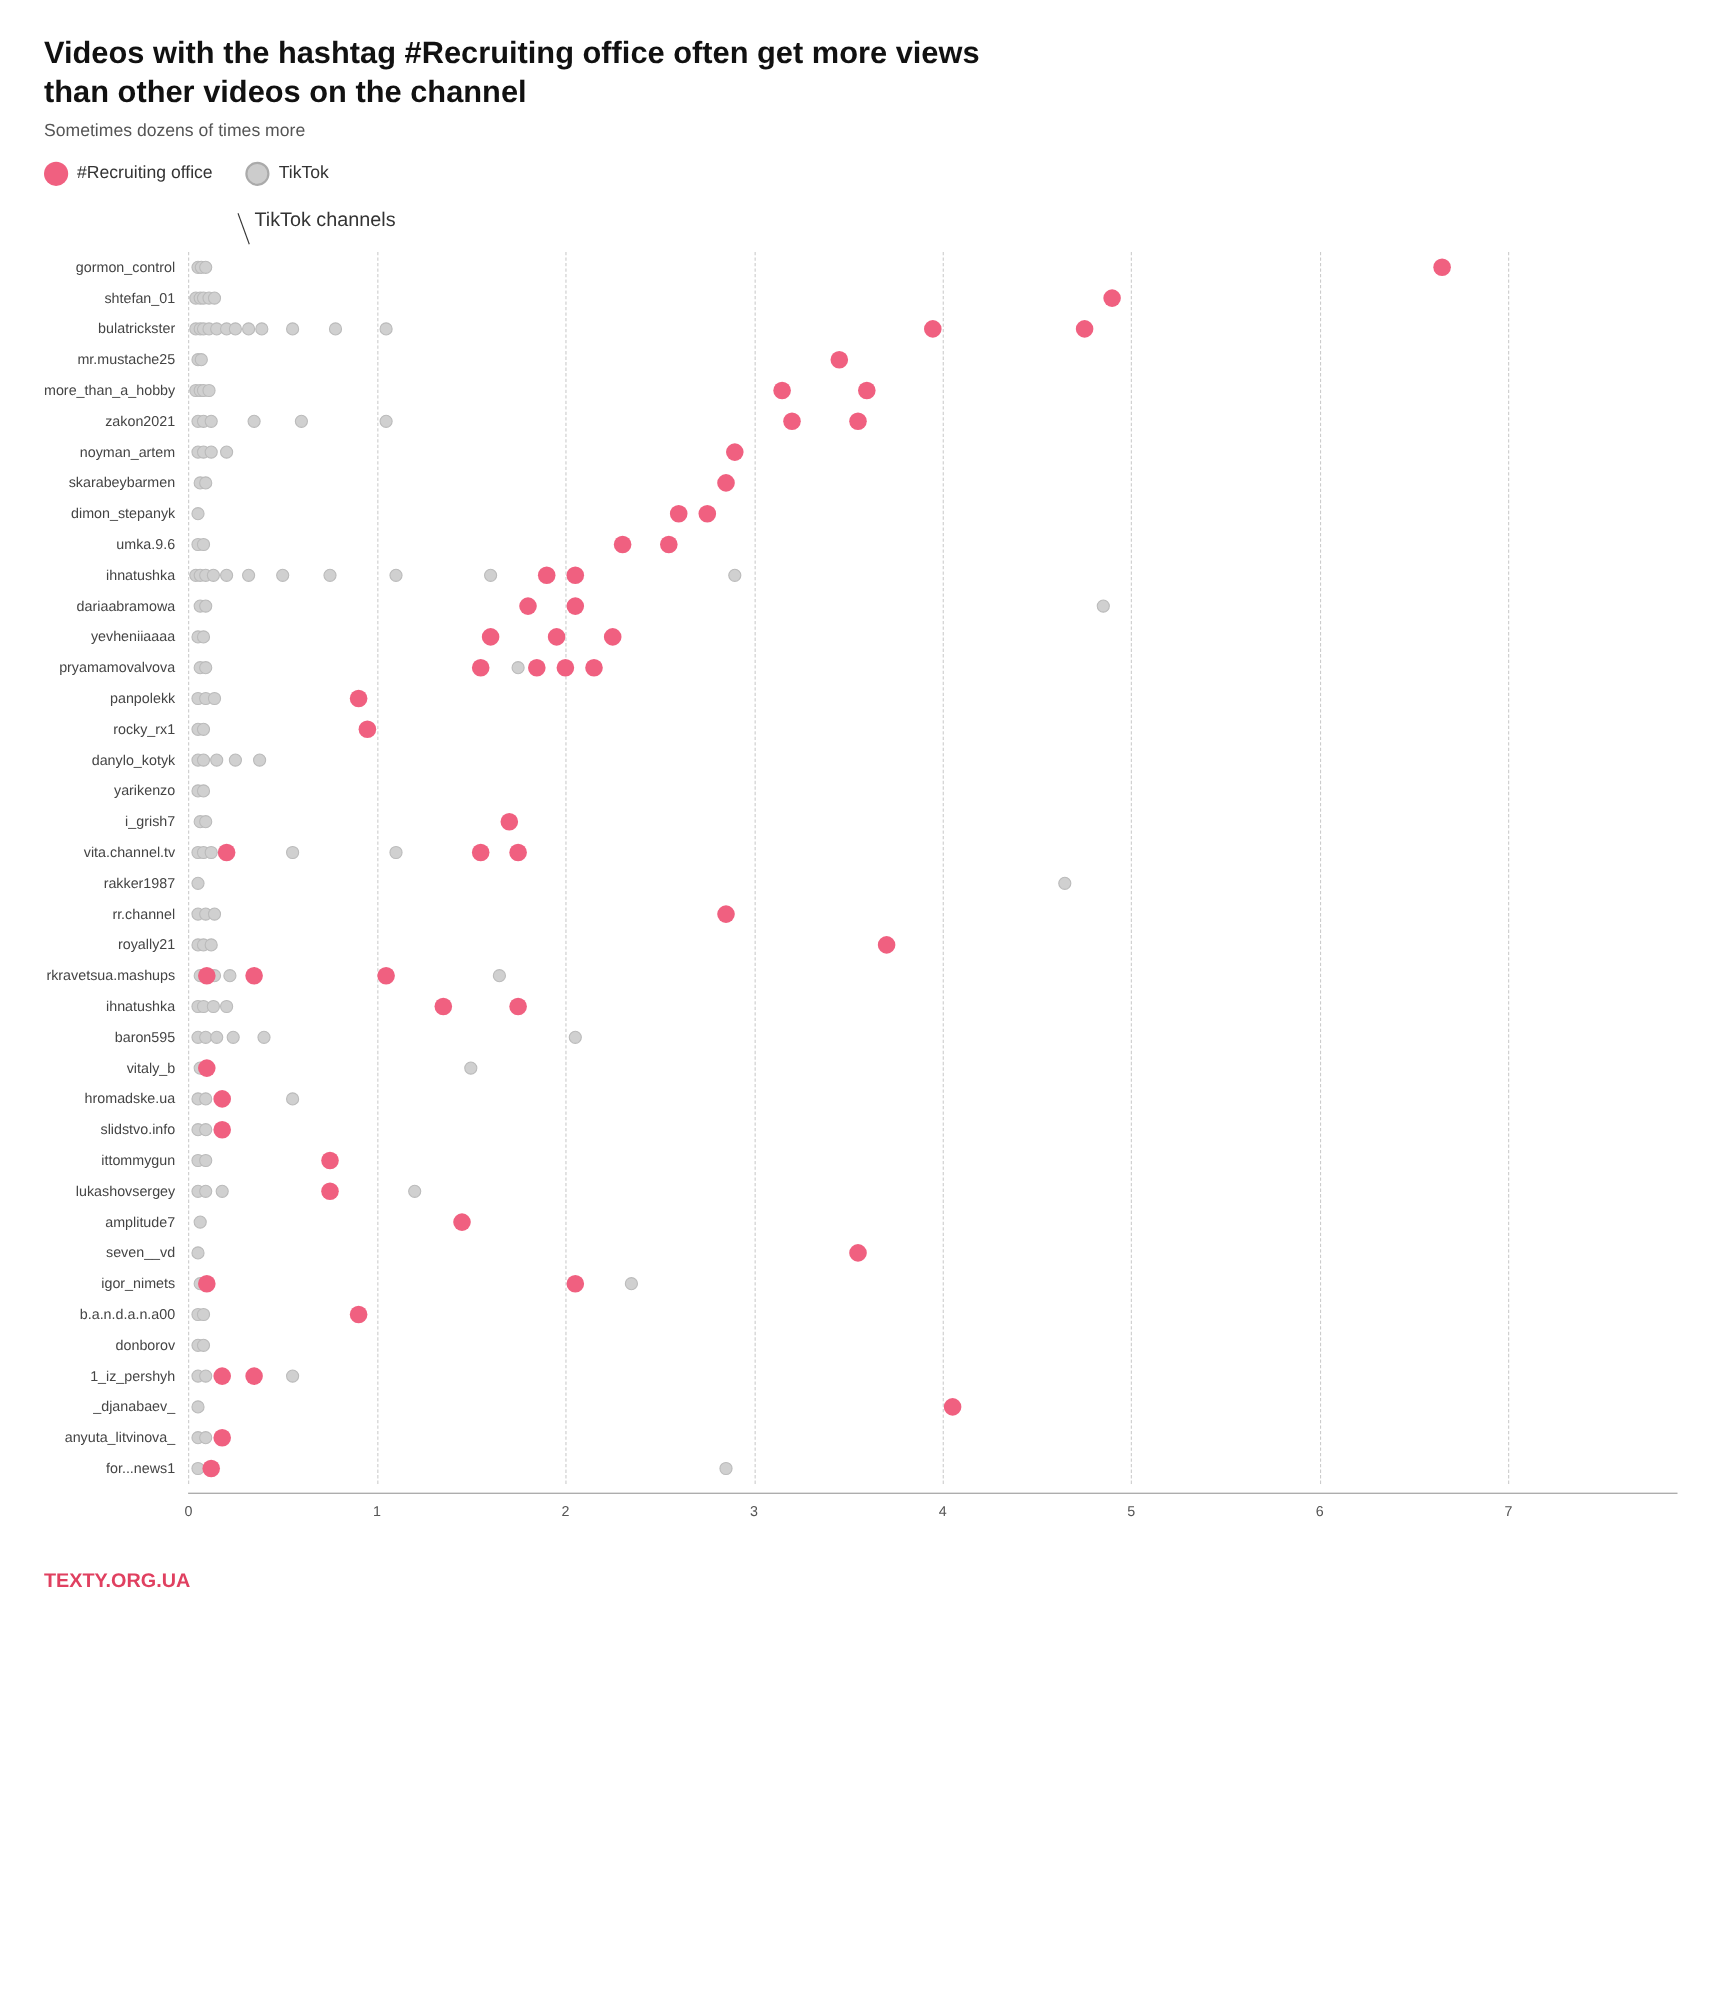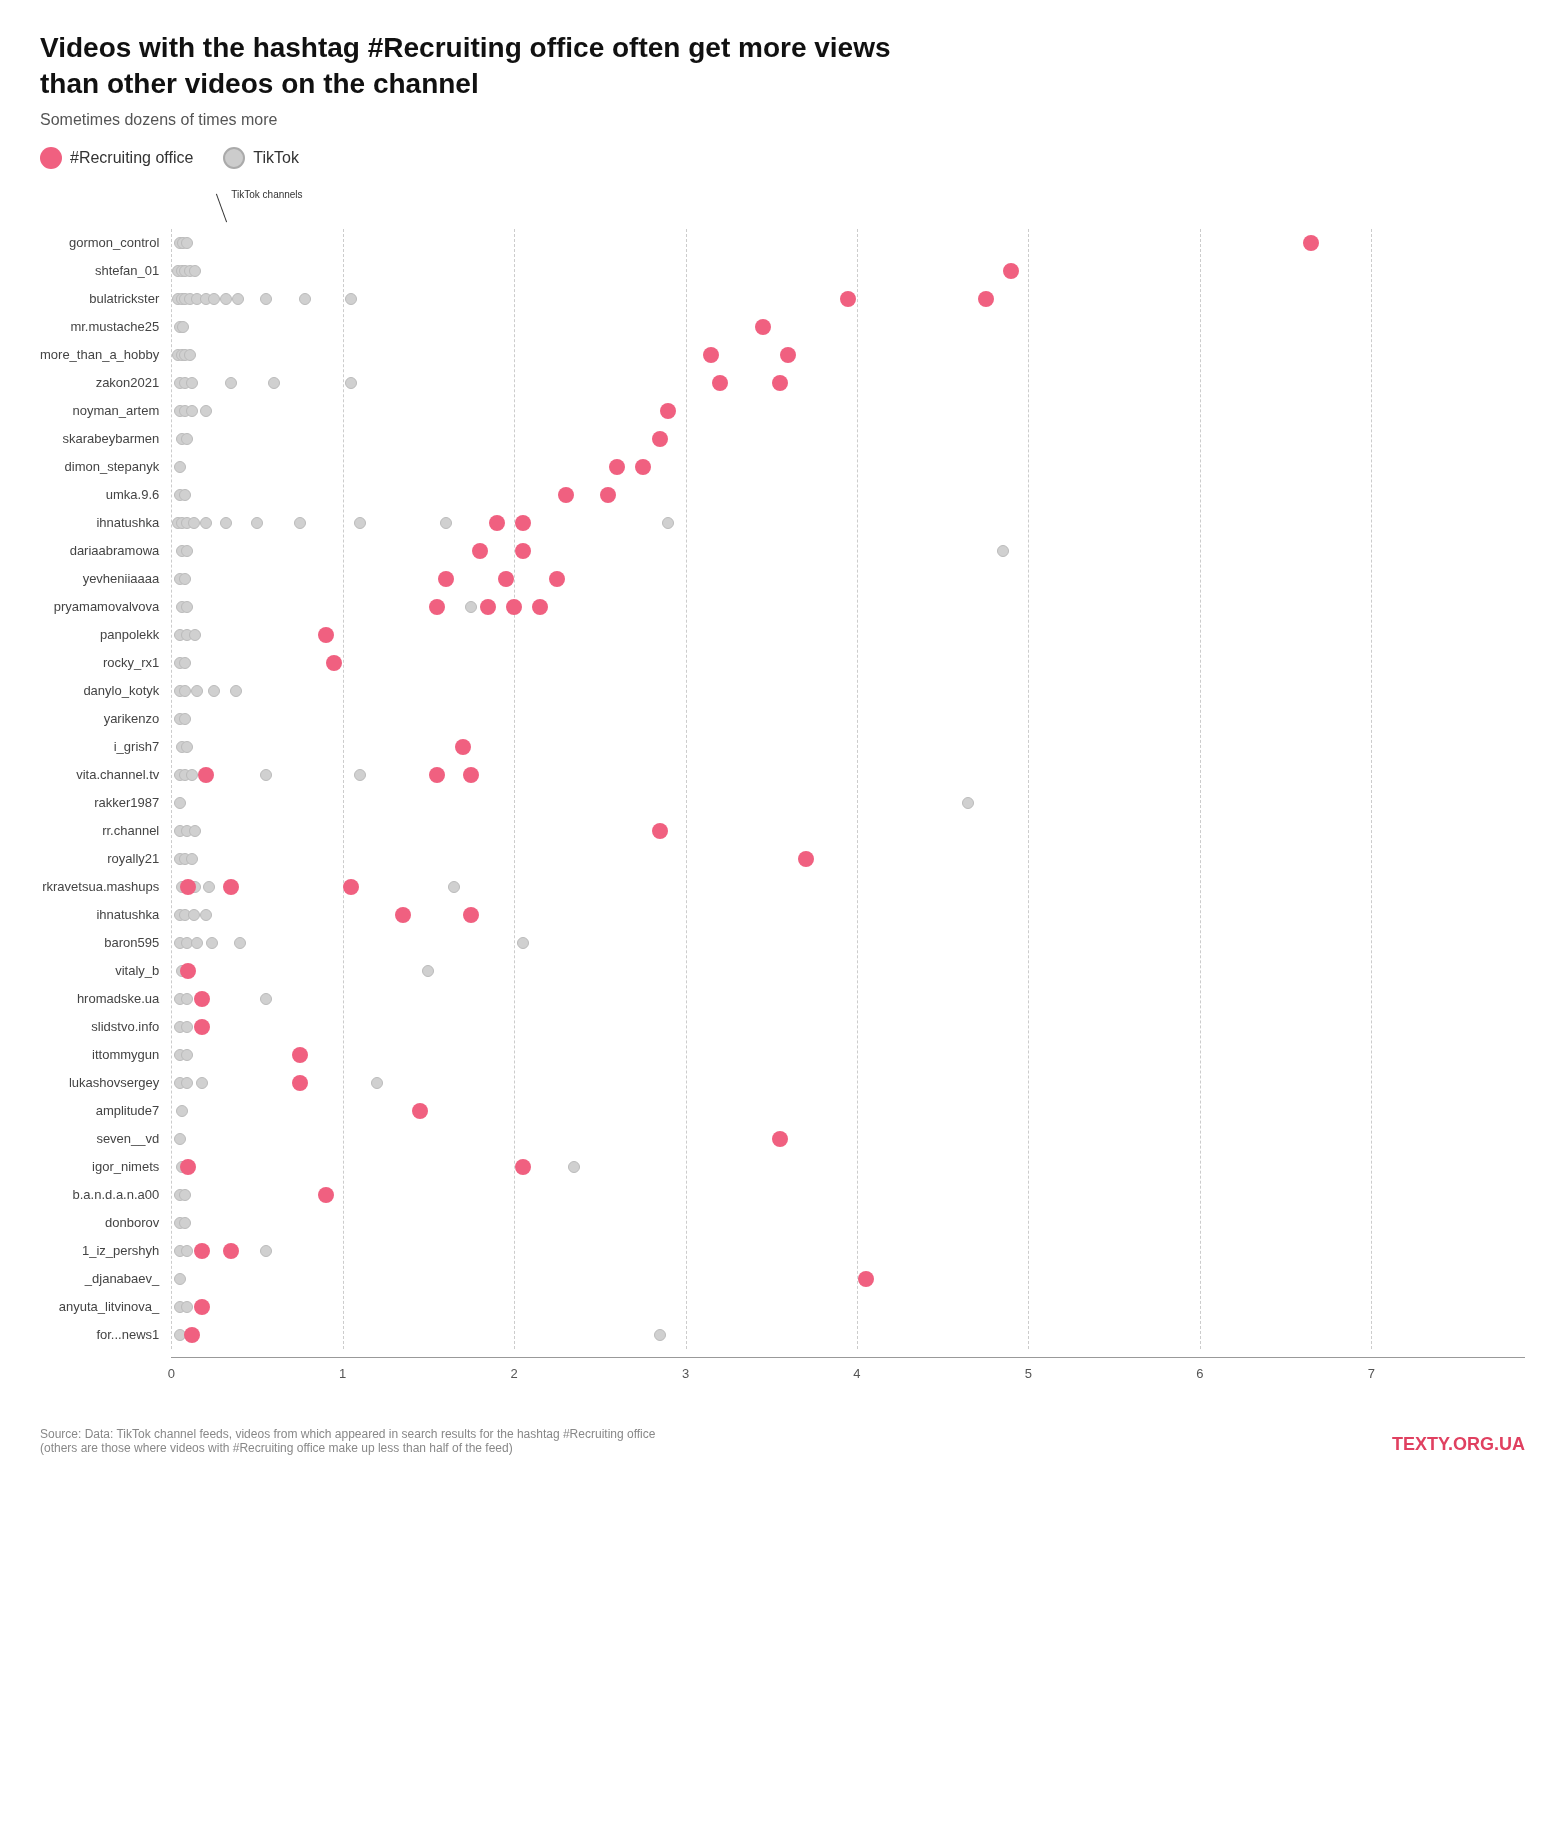--- a/index.html
+++ b/index.html
@@ -73,21 +73,21 @@
       white-space: nowrap;
     }
     .chart-inner {
       flex: 1;
       position: relative;
     }
     .tiktok-label {
       position: absolute;
       top: 0px;
       left: 60px;
-      font-size: 10px;
+      font-size: 18px;
       color: #333;
       display: flex;
       align-items: flex-start;
       gap: 6px;
     }
     .tiktok-label::before {
       content: '';
       display: inline-block;
       width: 1px;
       height: 30px;
@@ -424,18 +424,16 @@
         <span class="x-tick" style="left: 514.286px;">3</span>
         <span class="x-tick" style="left: 685.714px;">4</span>
         <span class="x-tick" style="left: 857.143px;">5</span>
         <span class="x-tick" style="left: 1028.57px;">6</span>
         <span class="x-tick" style="left: 1200px;">7</span>
       </div>
   </div>
 </div>
 
 <div class="footer">
-  <div style="max-width:700px; white-space:pre-line;">Source: Data: TikTok channel feeds, videos from which appeared in search results for the hashtag #Recruiting office
-(others are those where videos with #Recruiting office make up less than half of the feed)</div>
   <div class="footer-logo">
     <span>TEXTY</span><span style="color:#e04060;">.ORG.UA</span>
   </div>
 </div>
 
 </body></html>

